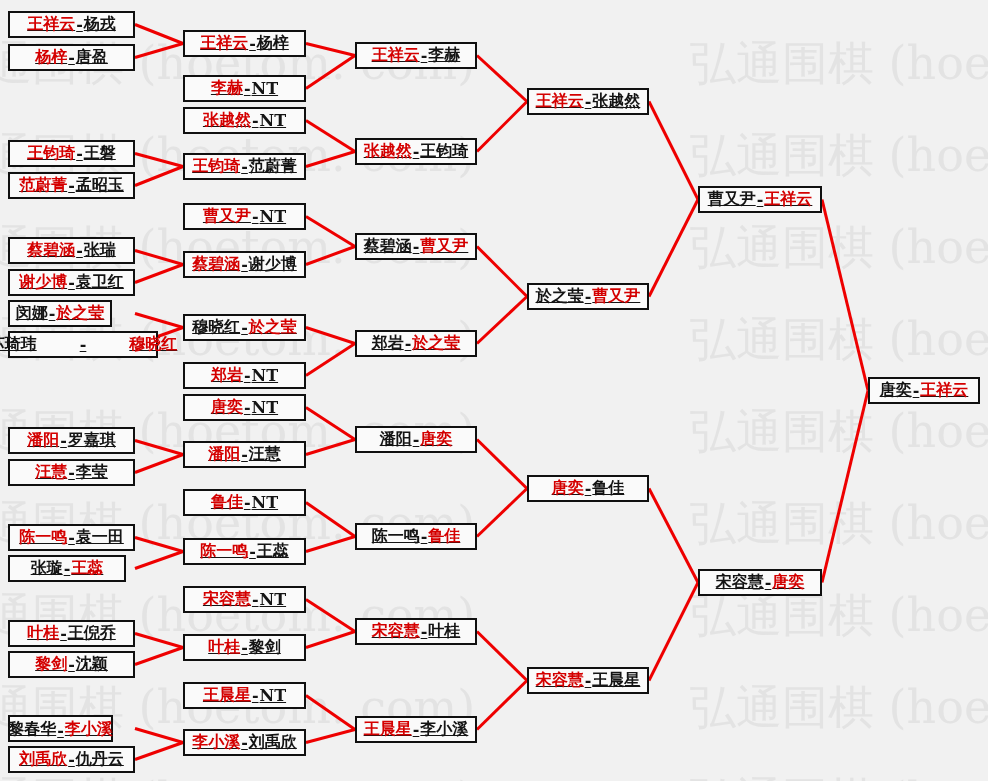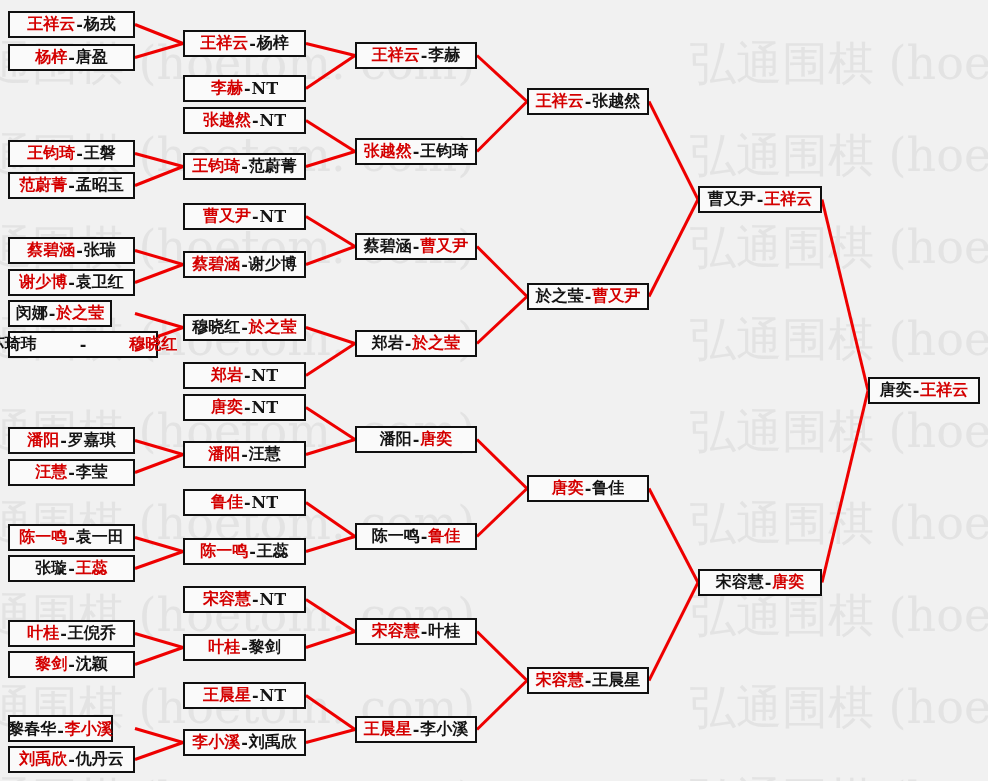--- a/index.html
+++ b/index.html
@@ -19,21 +19,21 @@
   .wm-unit{display:inline-block;width:750px;}
   
   #connector-layer{position:absolute;left:0;top:0;z-index:1;}
   
   #bracket-layer{position:absolute;inset:0;z-index:2;}
   .match{
     position:absolute;height:27px;box-sizing:border-box;
     border:2px solid #101010;background:#fafafa;
     display:flex;align-items:center;justify-content:center;
     font-size:16px;font-weight:bold;color:var(--lose-color,#141414);
-    white-space:nowrap;letter-spacing:0;cursor:pointer;
+    white-space:nowrap;letter-spacing:0;cursor:pointer;text-decoration:underline;
   }
   .match .win{color:var(--win-color,#d40000);}
   .match .dash{padding:0 1px;}
 </style>
 </head>
 <body>
 
 <div id="stage">
   <div id="watermark-layer">
       <div class="wm-row" style="top: 40px; left: -60px;"><span class="wm-unit">弘通围棋 (hoetom. com)</span><span class="wm-unit">弘通围棋 (hoetom. com)</span></div>
@@ -143,21 +143,21 @@
       <div class="match" style="left: 8px; top: 459px; width: 127px;">
         <span class="win">汪慧</span>
         <span class="dash">-</span>
         <span>李莹</span>
       </div>
       <div class="match" style="left: 8px; top: 524px; width: 127px;">
         <span class="win">陈一鸣</span>
         <span class="dash">-</span>
         <span>袁一田</span>
       </div>
-      <div class="match" style="left: 8px; top: 555px; width: 127px; align-items: center;">
+      <div class="match" style="left: 8px; top: 555px; width: 118px; align-items: center;">
         <span>张璇</span>
         <span class="dash">-</span>
         <span class="win">王蕊</span>
       </div>
       <div class="match" style="left: 8px; top: 620px; width: 127px;">
         <span class="win">叶桂</span>
         <span class="dash">-</span>
         <span>王倪乔</span>
       </div>
       <div class="match" style="left: 8px; top: 651px; width: 127px;">

